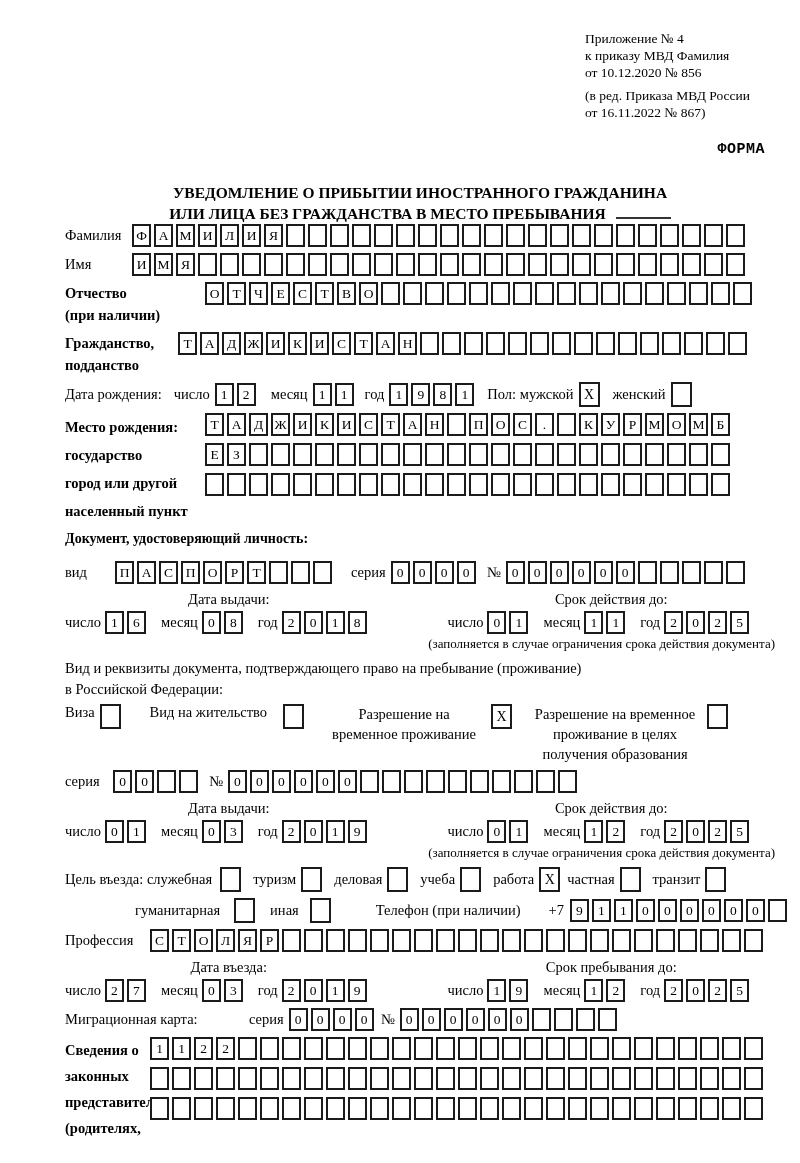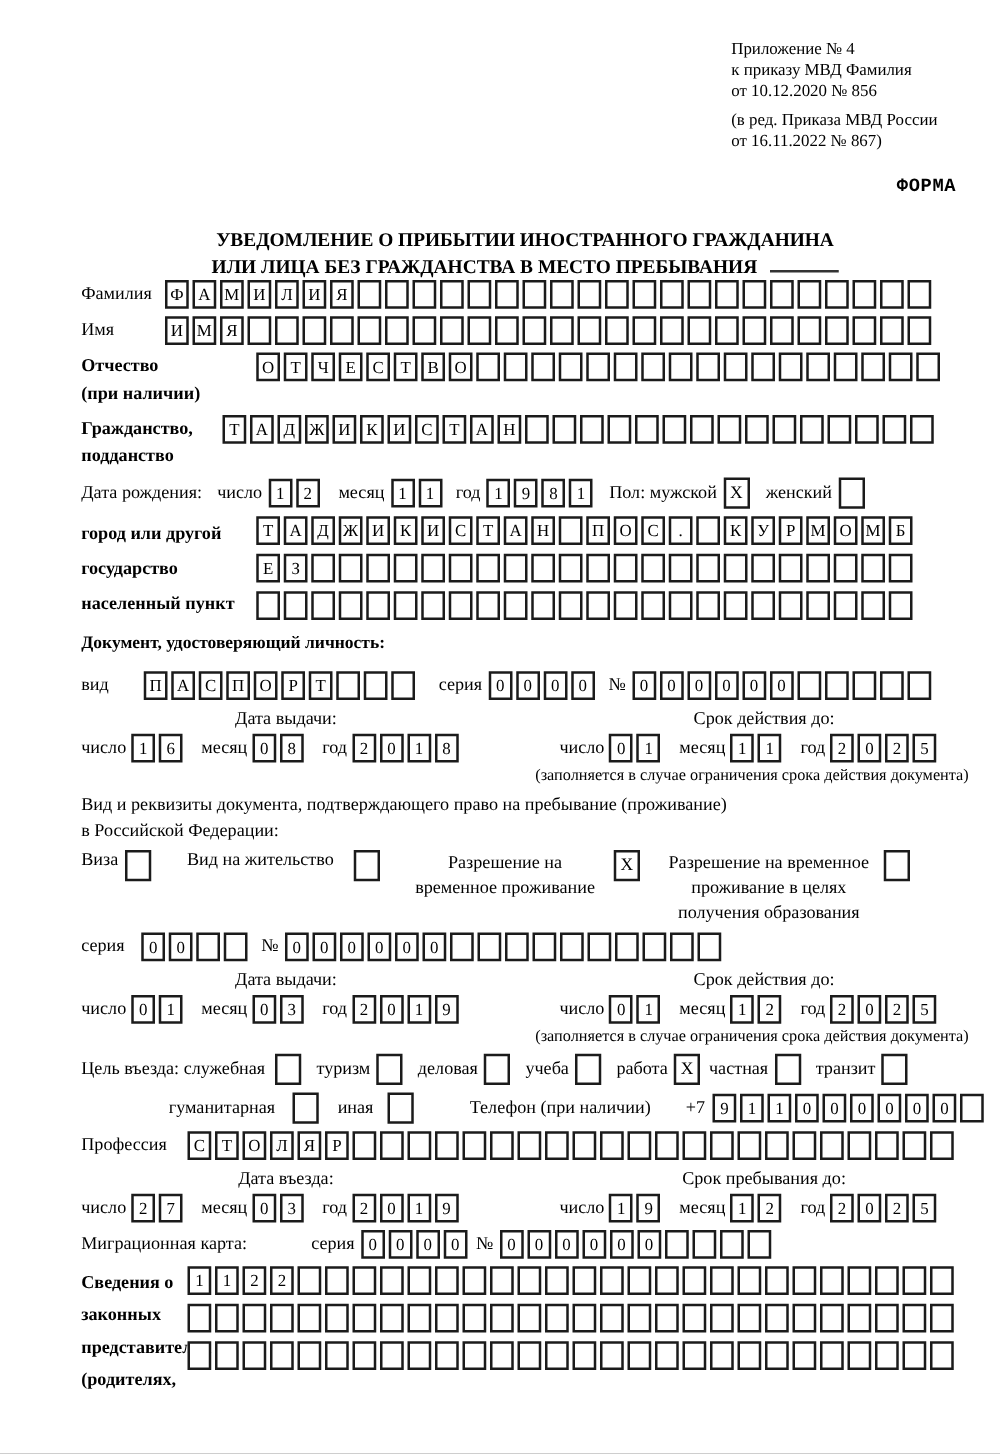--- a/index.html
+++ b/index.html
@@ -225,22 +225,23 @@
         <span class="cell">X</span>
       </span>
     <span class="dl" style="margin-left:10px">женский</span>
     <span class="cells cb">
         <span class="cell"></span>
       </span>
   </div>
 
   <div class="row top">
     <div class="lblcol" style="width:140px;line-height:28px">
+      <div>Место рождения:</div>
+      <div>государство</div>
       <div>город или другой</div>
-      <div>государство</div>
       <div>населенный пункт</div>
     </div>
     <div>
       <div class="cells mb8">
           <span class="cell">Т</span>
           <span class="cell">А</span>
           <span class="cell">Д</span>
           <span class="cell">Ж</span>
           <span class="cell">И</span>
           <span class="cell">К</span>

